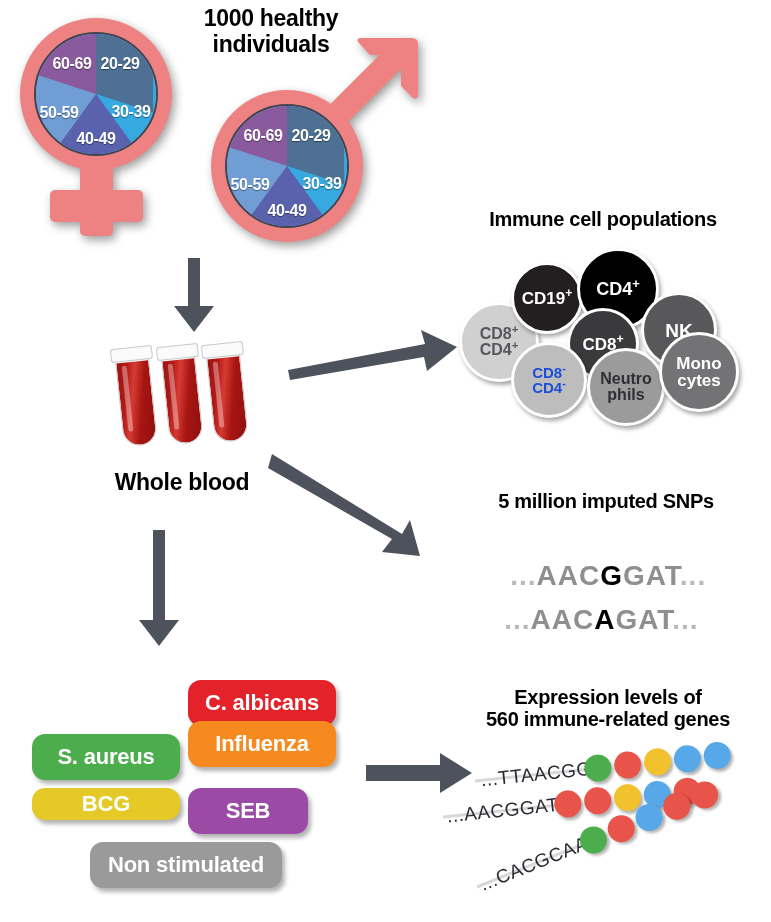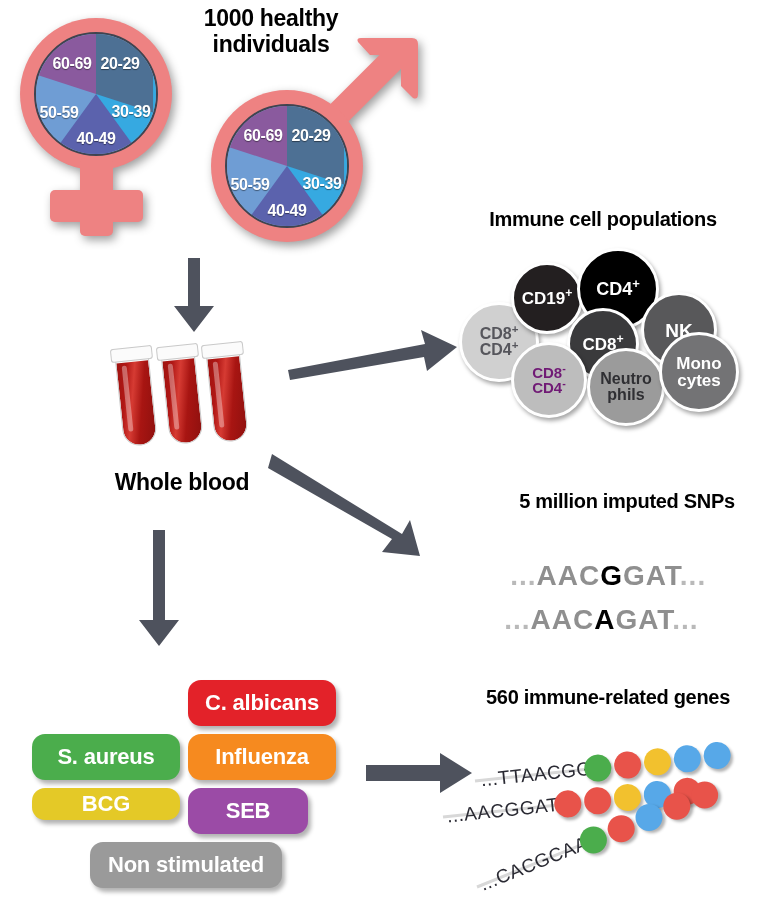--- a/index.html
+++ b/index.html
@@ -256,21 +256,21 @@
   </div>
 
   <div class="cell" style="left:188px;top:52px;width:76px;height:76px;background:#58585a;color:#ffffff;font-size:19px;">
     <span>NK</span>
   </div>
 
   <div class="cell" style="left:114px;top:68px;width:72px;height:72px;background:#3a3a3c;color:#ffffff;font-size:17px;">
     <span>CD8<sup>+</sup></span>
   </div>
 
-  <div class="cell" style="left:58px;top:102px;width:76px;height:76px;background:#bdbdbd;color:#701a75;font-size:15px;flex-direction:column;">
+  <div class="cell" style="left:58px;top:102px;width:76px;height:76px;background:#bdbdbd;color:#1d4ed8;font-size:15px;flex-direction:column;">
     <span>CD8<sup>-</sup></span>
     <span>CD4<sup>-</sup></span>
   </div>
 
   <div class="cell" style="left:134px;top:108px;width:78px;height:78px;background:#9b9b9b;color:#2f2f33;font-size:16px;flex-direction:column;">
     <span>Neutro</span>
     <span>phils</span>
   </div>
 
   <div class="cell" style="left:206px;top:92px;width:80px;height:80px;background:#737375;color:#ffffff;font-size:17px;flex-direction:column;">
@@ -278,21 +278,21 @@
     <span>cytes</span>
   </div>
 </div>
 
 <div class="abs arrow" style="left:268px;top:452px;">
   <svg width="175" height="105" viewBox="0 0 175 105">
     <path d="M 4 2 L 134 82 L 142 68 L 152 104 L 114 100 L 124 87 L 0 16 Z" fill="#4e525d"></path>
   </svg>
 </div>
 
-<div class="abs ttl" style="left:482px;top:490px;width:290px;font-size:20px;">5 million imputed SNPs</div>
+<div class="abs ttl" style="left:461px;top:490px;width:290px;font-size:20px;">5 million imputed SNPs</div>
 
 <div class="abs" style="left:461px;top:528px;width:290px;height:90px;">
   <div class="snpline" style="left:14px;top:0px;font-size:28px;">
     <span class="dim">...</span><span class="mid">AAC</span><span class="hot">G</span><span class="mid">GAT</span><span class="dim">...</span>
   </div>
   <div class="snpline" style="left:8px;top:44px;font-size:28px;">
     <span class="dim">...</span><span class="mid">AAC</span><span class="hot">A</span><span class="mid">GAT</span><span class="dim">...</span>
   </div>
 </div>
 
@@ -300,35 +300,36 @@
   <svg width="52" height="118" viewBox="0 0 52 118">
     <path d="M 20 0 L 32 0 L 32 90 L 46 90 L 26 116 L 6 90 L 20 90 Z" fill="#4e525d"></path>
   </svg>
 </div>
 
 <div class="abs" style="left:32px;top:680px;width:320px;height:212px;">
 
   <div class="stimbox" style="left:156px;top:0px;width:148px;height:46px;background:#e32229;font-size:22px;">C. albicans</div>
 
   <div class="stimbox" style="left:0px;top:54px;width:148px;height:46px;background:#4bad4c;font-size:22px;">S. aureus</div>
-  <div class="stimbox" style="left:156px;top:54px;width:148px;height:46px;background:#f68a1f;font-size:22px;">Influenza</div>
+  <div class="stimbox" style="left:156px;top:41px;width:148px;height:46px;background:#f68a1f;font-size:22px;">Influenza</div>
 
   <div class="stimbox" style="left:0px;top:108px;width:148px;height:32px;background:#e4c927;font-size:22px;">BCG</div>
   <div class="stimbox" style="left:156px;top:108px;width:120px;height:46px;background:#9b4ba6;font-size:22px;">SEB</div>
 
   <div class="stimbox" style="left:58px;top:162px;width:192px;height:46px;background:#9a9a9a;font-size:22px;">Non stimulated</div>
 </div>
 
 <div class="abs arrow" style="left:366px;top:752px;">
   <svg width="108" height="42" viewBox="0 0 108 42">
     <path d="M 0 13 L 74 13 L 74 1 L 106 21 L 74 41 L 74 29 L 0 29 Z" fill="#4e525d"></path>
   </svg>
 </div>
 
 <div class="abs ttl" style="left:455px;top:686px;width:306px;font-size:20px;">
+  <div>Expression levels of</div>
   <div>560 immune-related genes</div>
 </div>
 
 <div class="abs" style="left:455px;top:744px;width:310px;height:170px;">
 
   <div class="dnastrand" style="left:20px;top:22px;width:272px;height:30px;transform:rotate(-6deg);">
     <div class="dnaline" style="width:120px;"></div>
     <div class="dnaseq" style="left:6px;font-size:19px;">...TTAACGG</div>
     <div class="bead" style="left:110px;width:27px;height:27px;background:#4bad4c;"></div>
     <div class="bead" style="left:140px;width:27px;height:27px;background:#e8534a;"></div>

